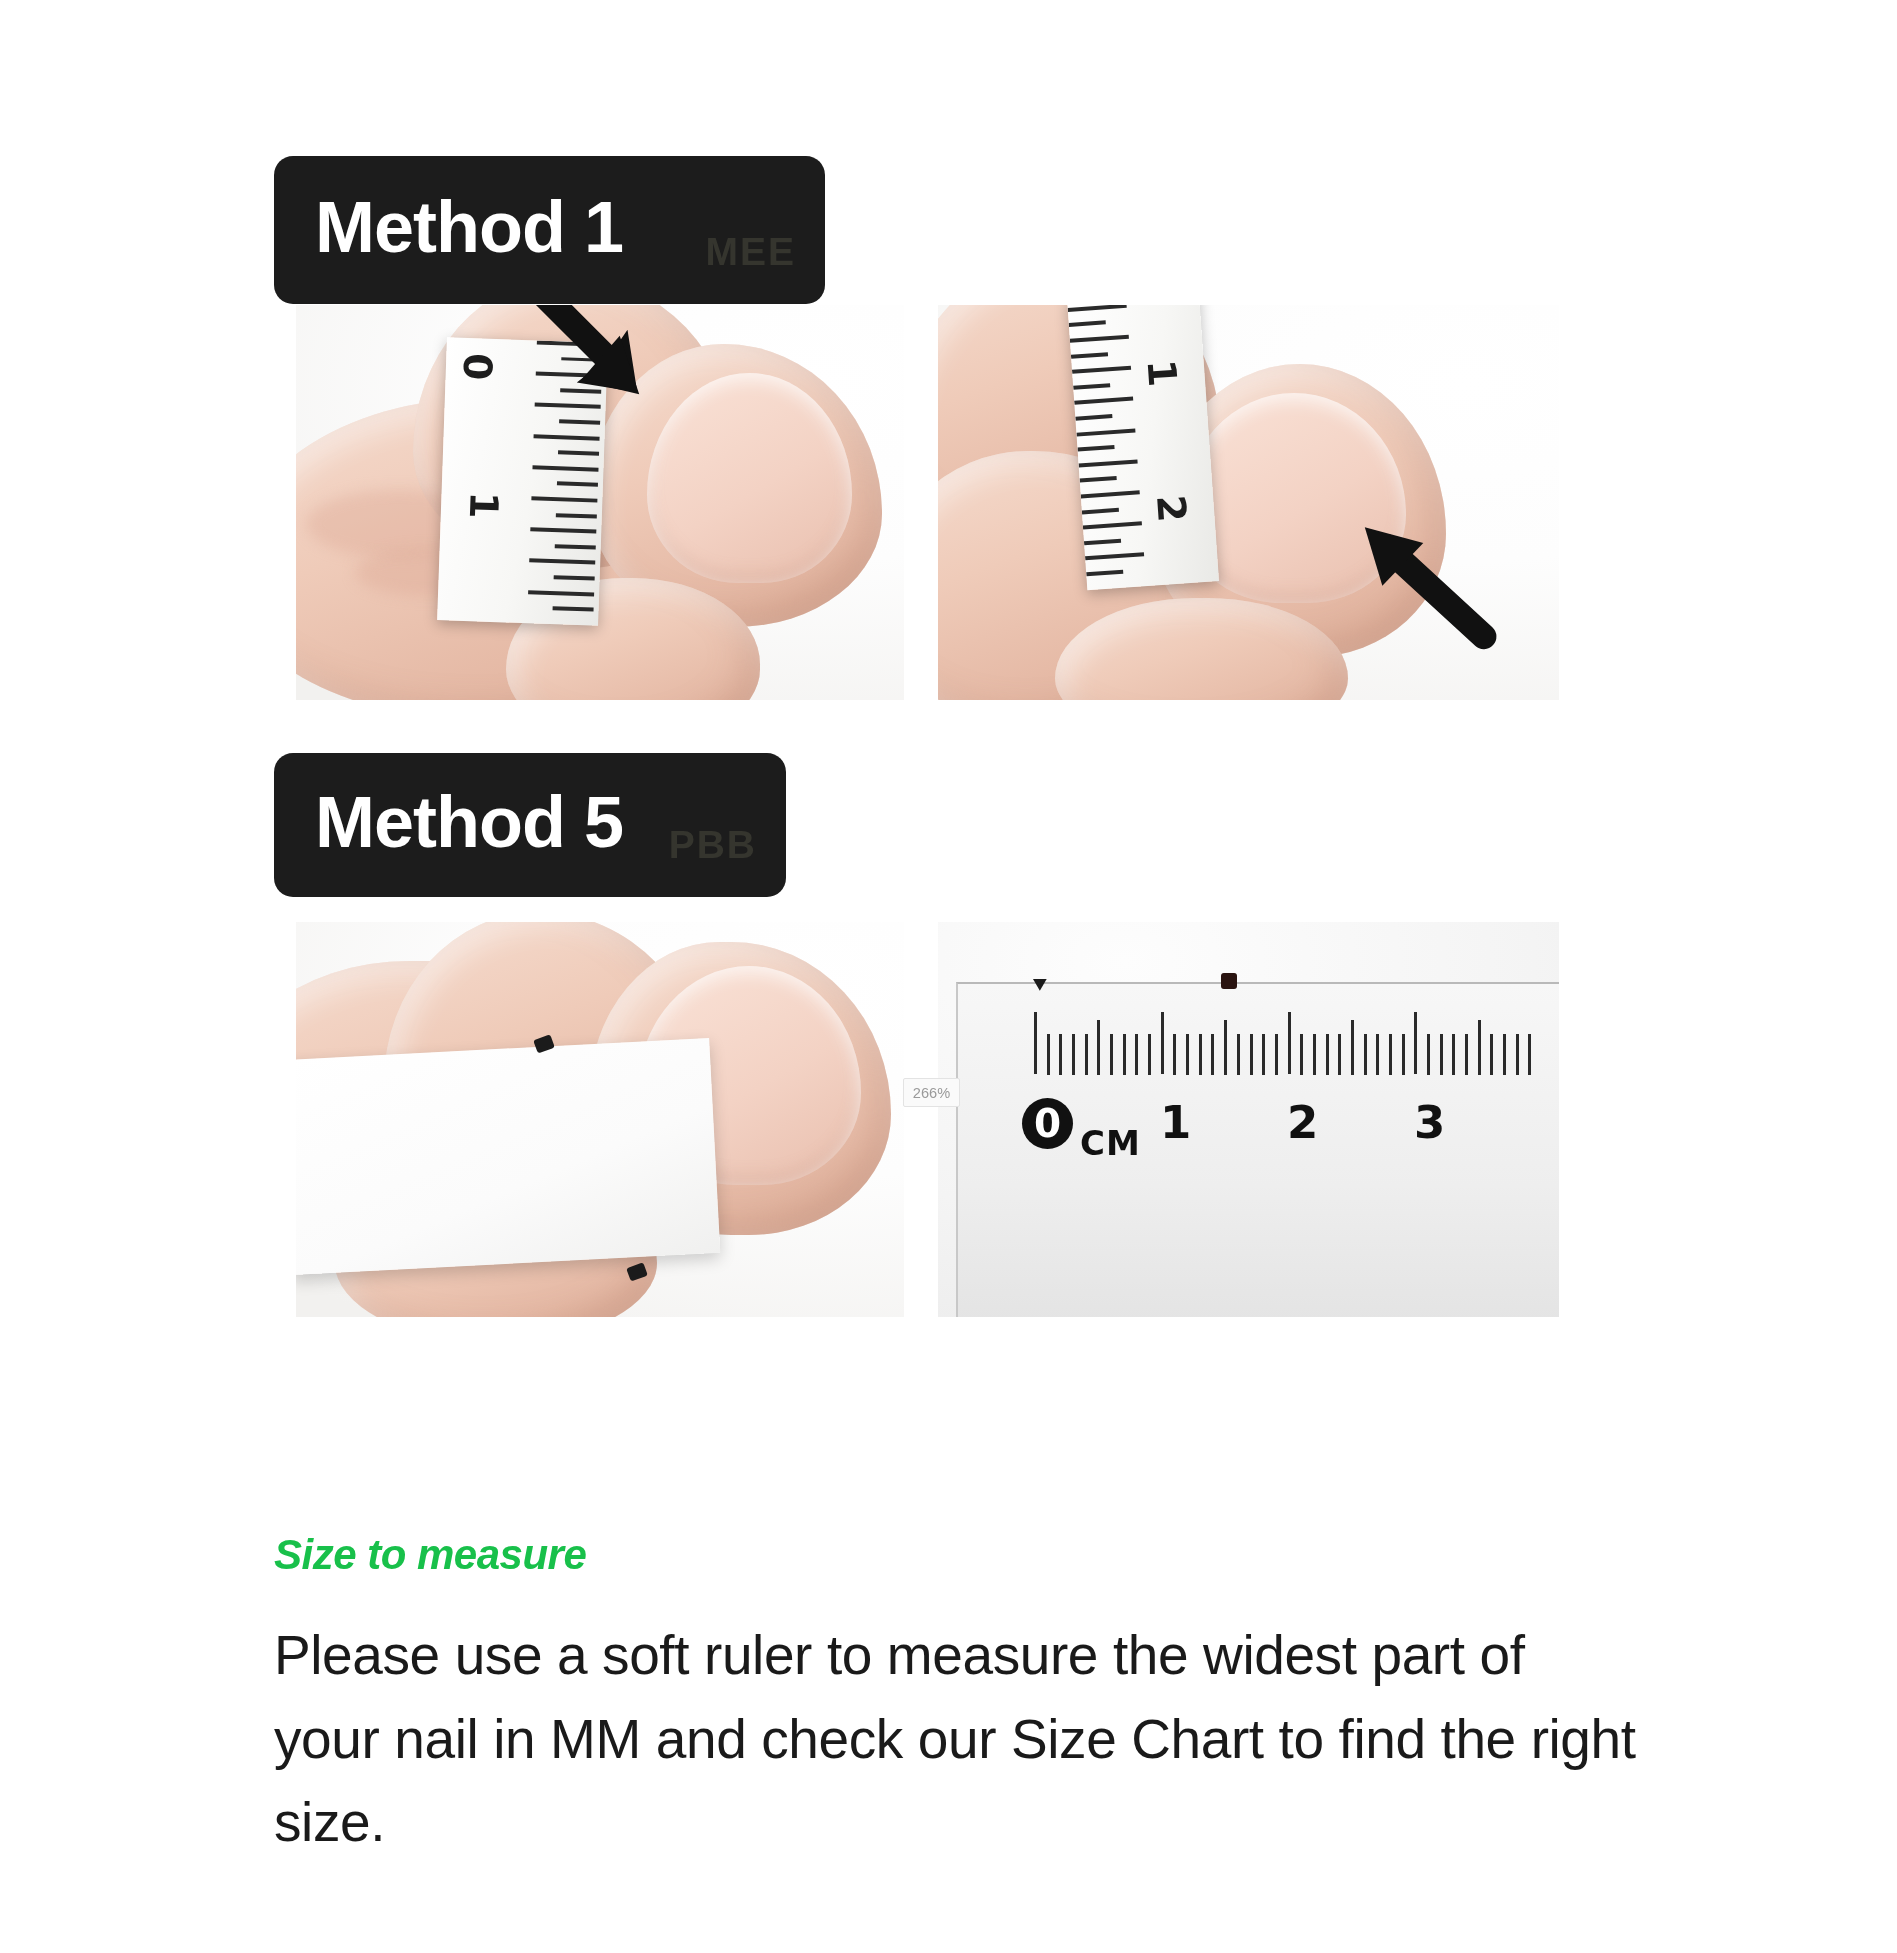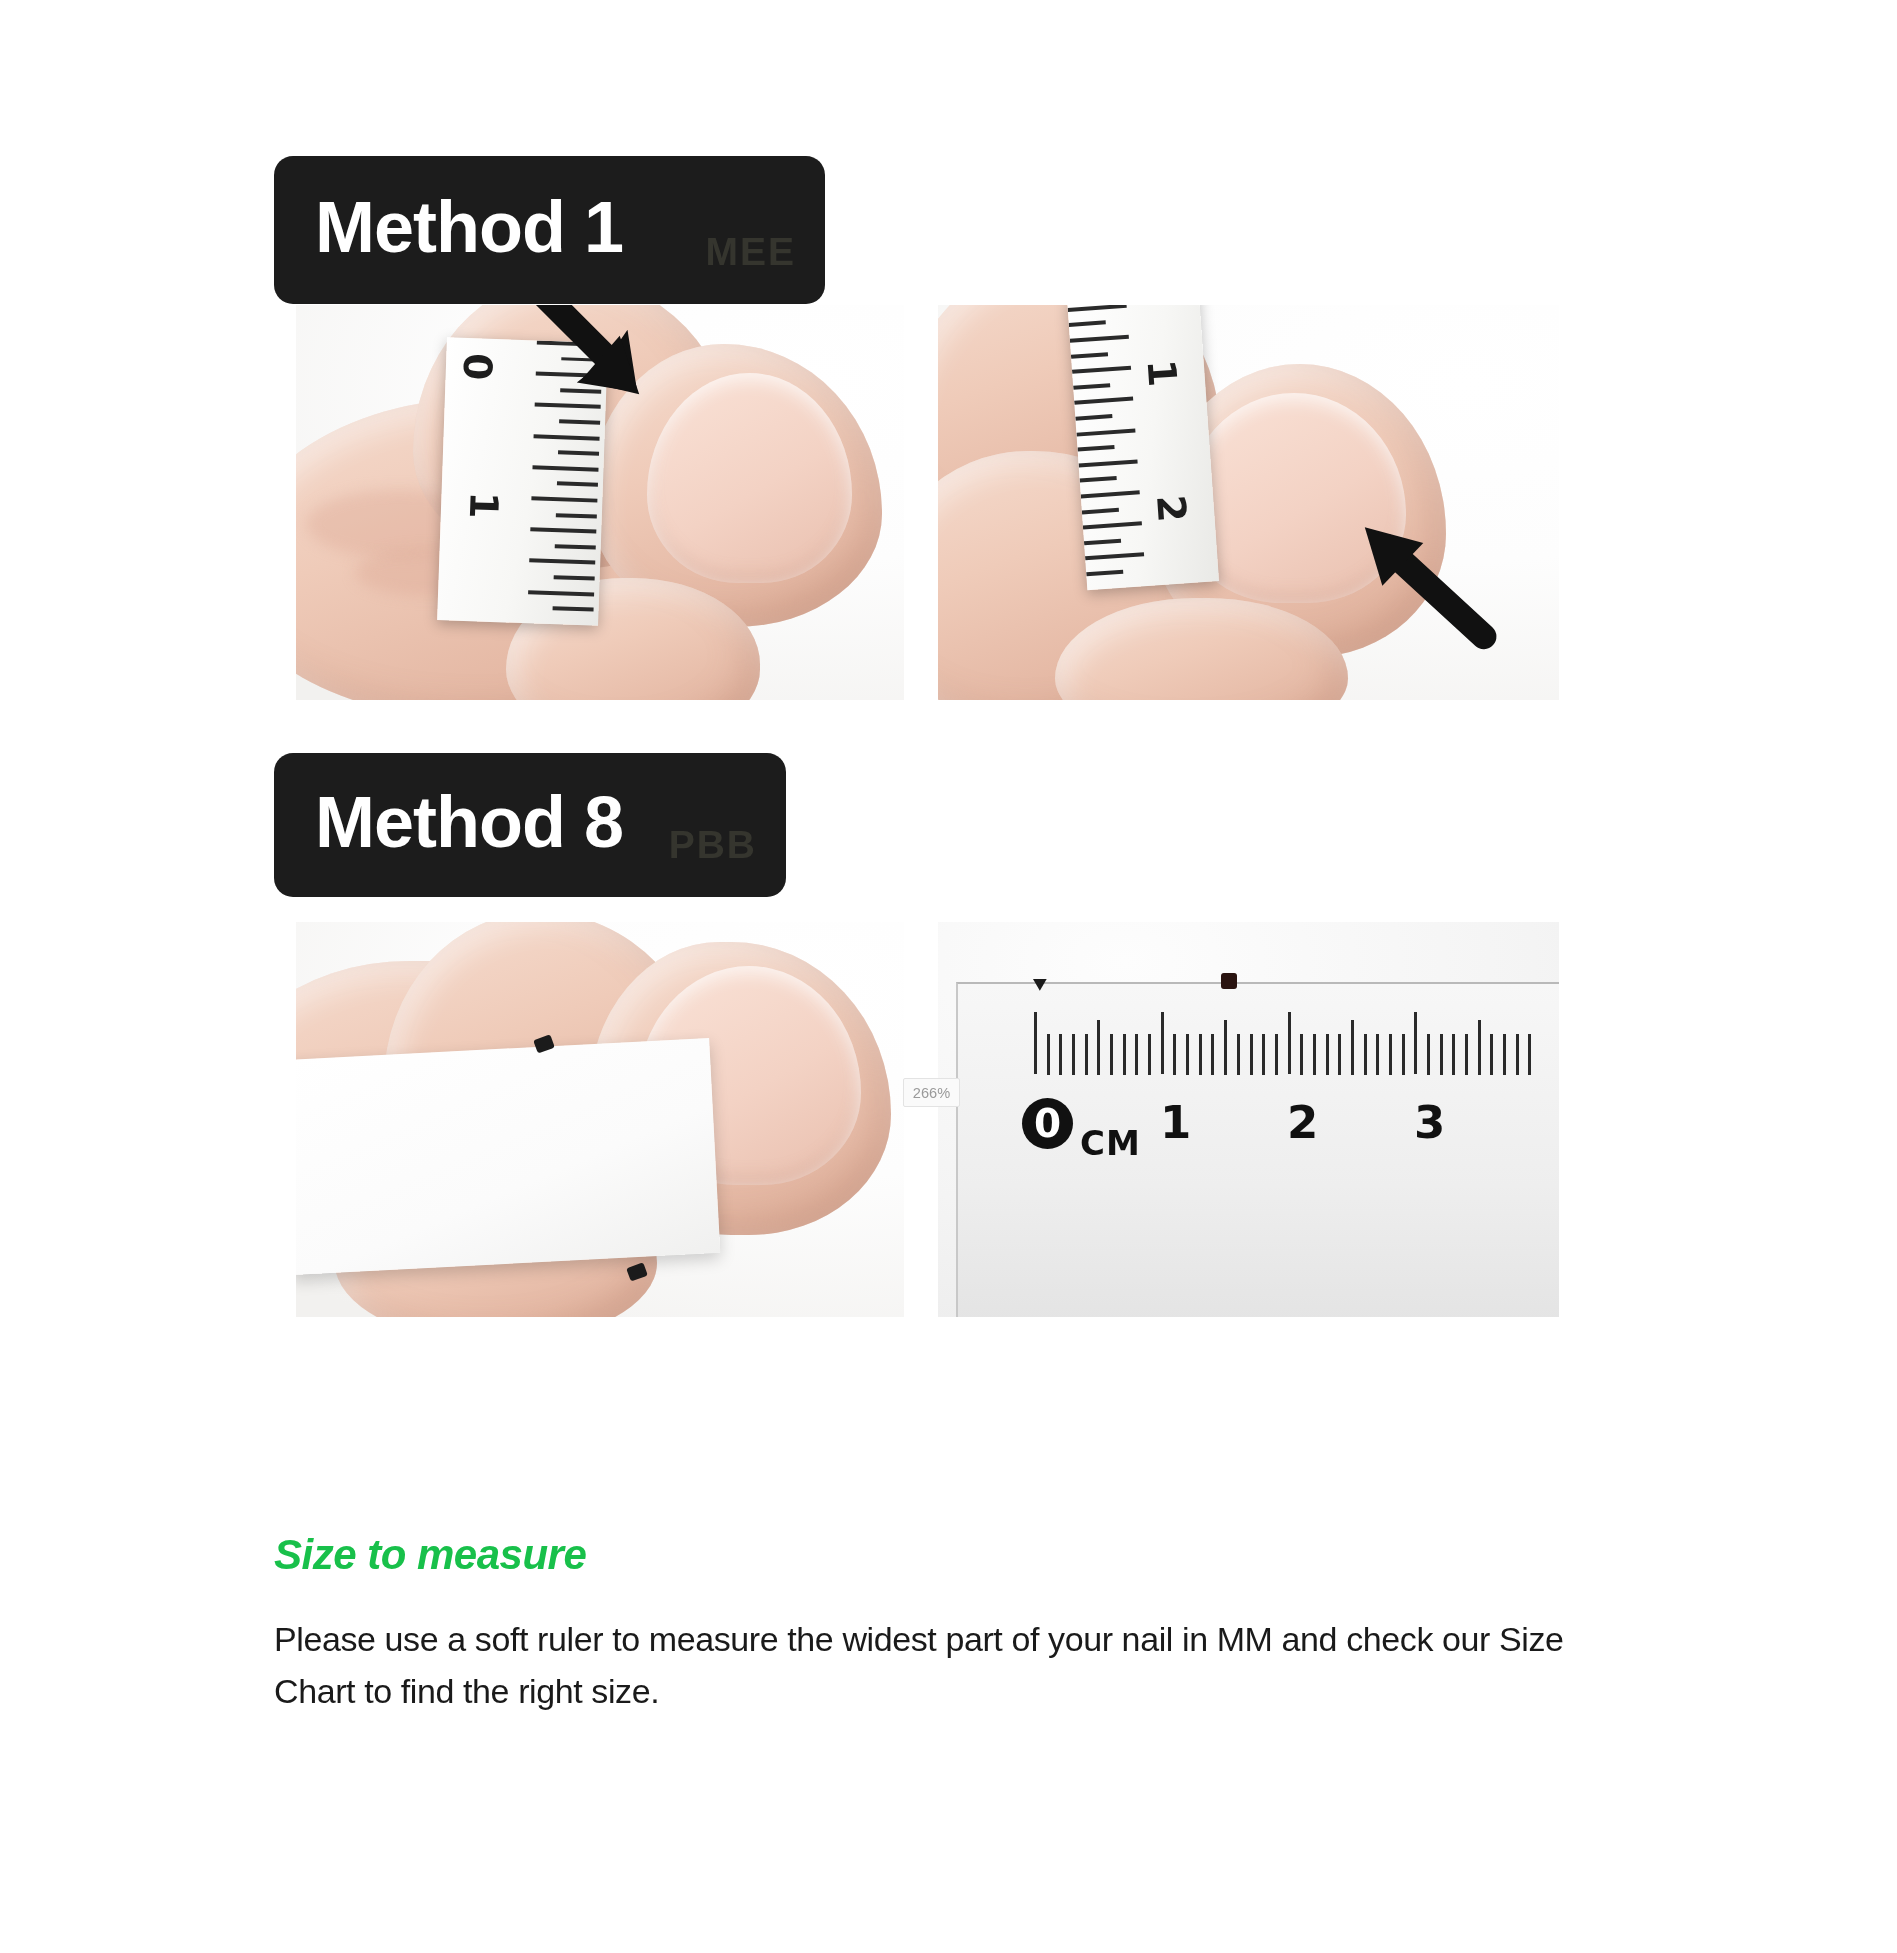--- a/index.html
+++ b/index.html
@@ -176,21 +176,21 @@
     font-weight: 700;
     font-style: italic;
     color: #18c04a;
     letter-spacing: -0.5px;
   }
   .body-copy {
     position: absolute;
     left: 274px;
     top: 1614px;
     width: 1365px;
-    font-size: 34px;
+    font-size: 55px;
     line-height: 1.52;
     color: #1a1a1a;
     letter-spacing: -0.4px;
   }
 </style>
 </head>
 <body>
 
 <div class="page">
 
@@ -272,21 +272,21 @@
       <span class="tape-num" style="left:76px; top:195px; font-size:39px; transform: rotate(90deg);">2</span>
     </div>
 
     <svg class="arrow-svg" style="left:380px; top:195px; width:195px; height:156px;" viewBox="0 0 200 160">
       <path d="M170 140 L70 48" stroke="#111" stroke-width="26" stroke-linecap="round"></path>
       <path d="M48 28 L108 44 L66 88 Z" fill="#111"></path>
     </svg>
   </div>
 
   <div class="method-badge" id="badge2">
-    <span>Method 8</span>
+    <span>Method 5</span>
     <span class="badge-ghost">PBB</span>
   </div>
 
   <div class="photo" id="photo-m2-left">
     <div class="bg-soft"></div>
 
     <div class="finger" style="left:-88px; top:39px; width:419px; height:293px; border-radius:48% 48% 46% 46% / 55% 58% 42% 42%;"></div>
     <div class="finger" style="left:88px; top:-9.8px; width:322px; height:293px; border-radius:48% 52% 48% 48% / 58% 60% 40% 42%;"></div>
     <div class="finger" style="left:293px; top:19.5px; width:302px; height:293px; border-radius:44% 54% 48% 48% / 54% 60% 42% 44%;"></div>
     <div class="nail" style="left:341px; top:44px; width:224px; height:219px;"></div>

